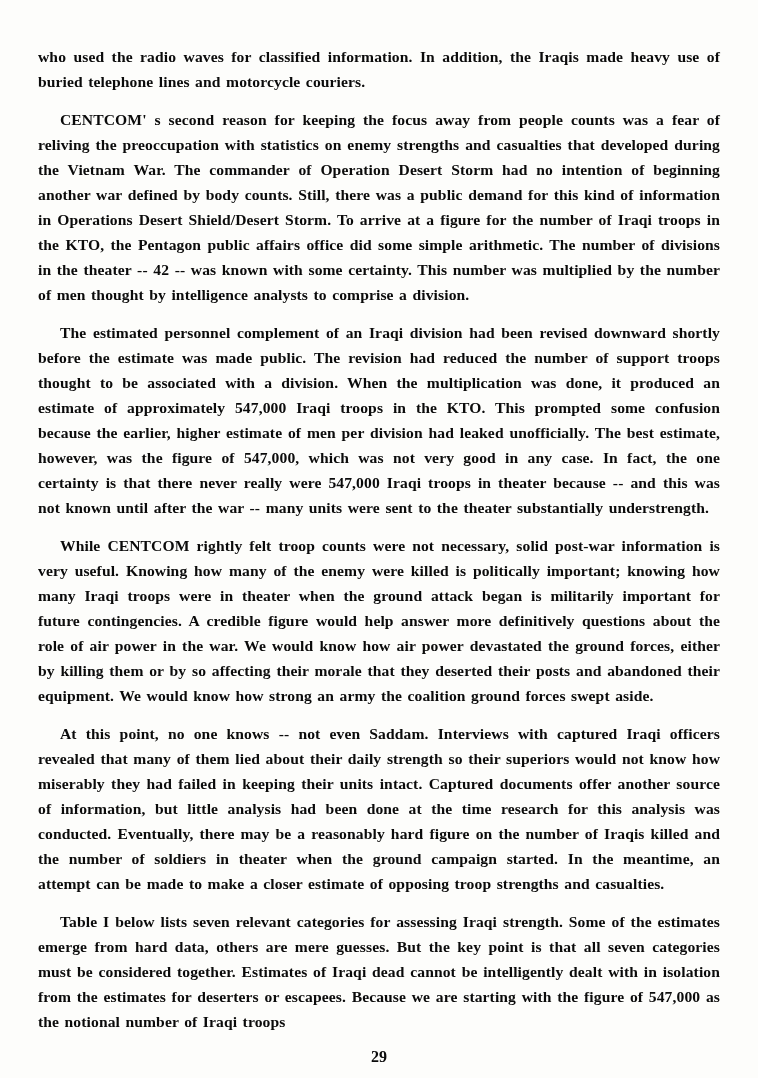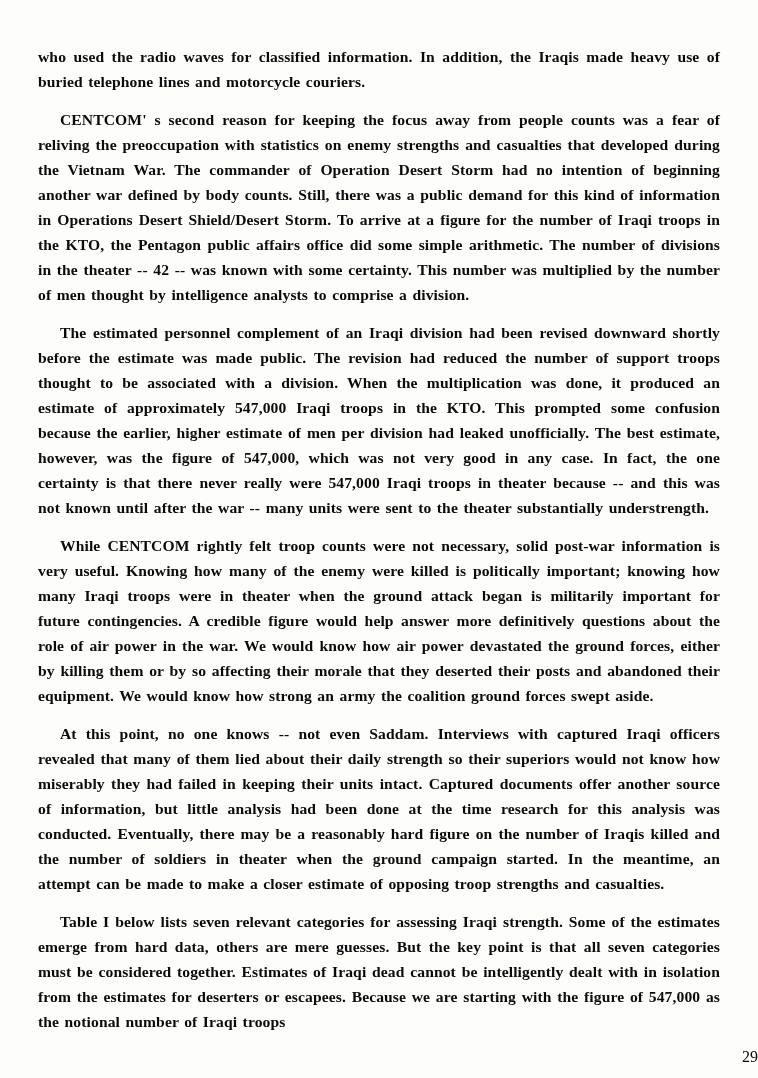--- a/index.html
+++ b/index.html
@@ -33,23 +33,23 @@
     word-spacing: 1.5px;
   }
   .text-body p.para.indent {
     text-indent: 22px;
   }
   .page-number {
     position: absolute;
     left: 0;
     right: 0;
     bottom: 12px;
-    text-align: right;
+    text-align: center;
     font-size: 16px;
-    font-weight: normal;
+    font-weight: bold;
     color: #0b0b0b;
   }
 </style>
 </head>
 <body>
 
 <div class="page">
   <div class="text-body">
       <p class="para">who used the radio waves for classified information. In addition, the Iraqis made heavy use of buried telephone lines and motorcycle couriers.</p>
       <p class="para indent">CENTCOM' s second reason for keeping the focus away from people counts was a fear of reliving the preoccupation with statistics on enemy strengths and casualties that developed during the Vietnam War. The commander of Operation Desert Storm had no intention of beginning another war defined by body counts. Still, there was a public demand for this kind of information in Operations Desert Shield/Desert Storm. To arrive at a figure for the number of Iraqi troops in the KTO, the Pentagon public affairs office did some simple arithmetic. The number of divisions in the theater -- 42 -- was known with some certainty. This number was multiplied by the number of men thought by intelligence analysts to comprise a division.</p>

